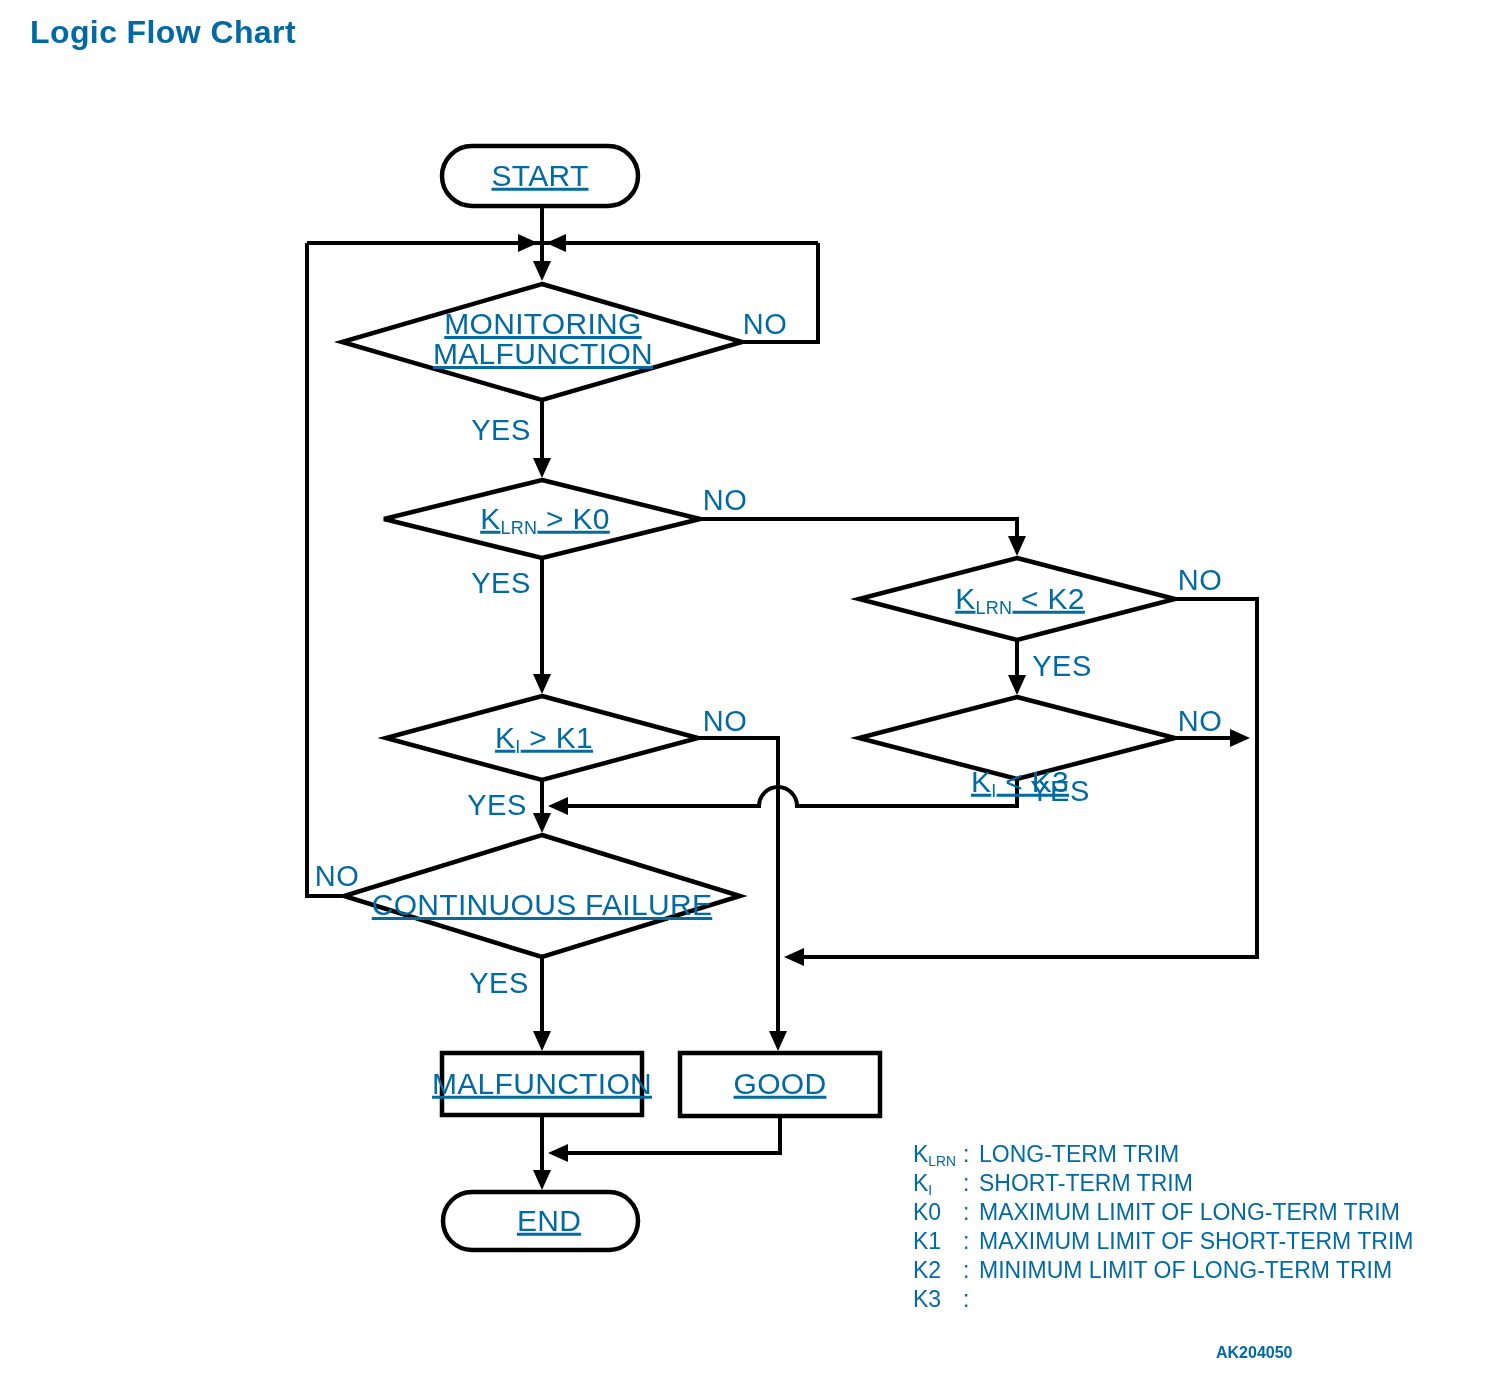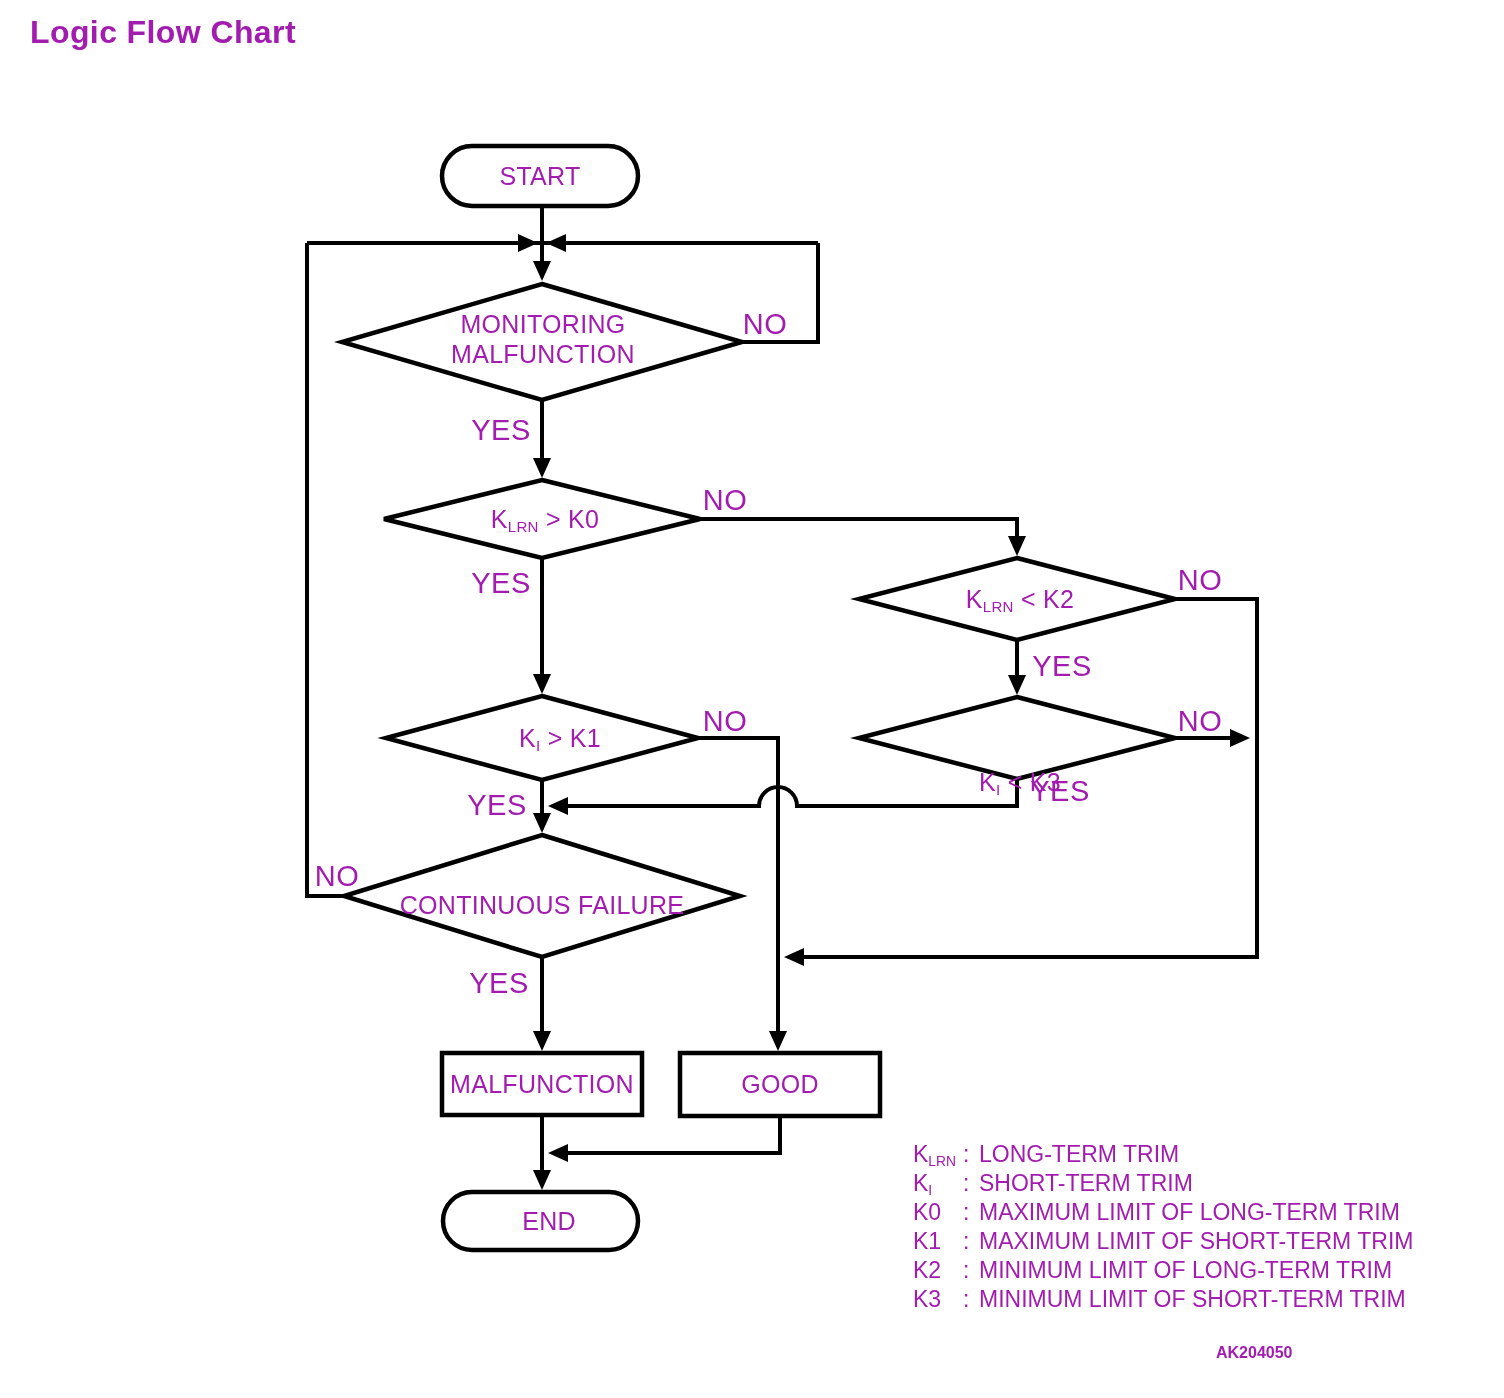--- a/index.html
+++ b/index.html
@@ -1,28 +1,28 @@
 <!DOCTYPE html>
 <html><head>
 <meta charset="utf-8">
 <style>
   html,body { margin:0; padding:0; background:#fff; }
   .canvas {
     position:relative; width:1504px; height:1398px; background:#ffffff;
-    font-family:"Liberation Sans", sans-serif; color:#a21caf; overflow:hidden;
+    font-family:"Liberation Sans", sans-serif; color:#0369a1; overflow:hidden;
   }
   svg.flow { position:absolute; left:0; top:0; }
   .shape   { fill:none; stroke:#000; stroke-width:4.5px; stroke-linejoin:miter; }
   .conn    { fill:none; stroke:#000; stroke-width:4px; stroke-linejoin:miter; }
   .arrow   { fill:#000; stroke:none; }
   .lbl {
     position:absolute; transform:translate(-50%,-50%);
     white-space:nowrap; text-align:center; line-height:1.15;
   }
-  .node-label { font-size:25px; letter-spacing:0.3px; }
+  .node-label { font-size:30px; letter-spacing:0.3px;text-decoration:underline; }
   .node-label .ln { line-height:30px; }
   .edge-label { font-size:29px; letter-spacing:0.5px; }
   .sb { font-size:0.6em; vertical-align:-0.28em; line-height:0; }
   .title {
     position:absolute; left:30px; top:14px;
     font-size:32px; font-weight:bold; letter-spacing:0.4px;
   }
   .legend { position:absolute; left:913px; top:1140px; font-size:23px; }
   .legend-row { display:flex; align-items:center; height:29px; }
   .legend-row .sym   { width:50px; flex:0 0 auto; }
@@ -86,21 +86,21 @@
 
   <div class="lbl node-label" style="left:540px; top:176px;">START</div>
 
   <div class="lbl node-label" style="left:543px; top:339px;">
     <div class="ln">MONITORING</div>
     <div class="ln">MALFUNCTION</div>
   </div>
 
   <div class="lbl node-label" style="left:545px; top:519px;"><span>K</span><sub class="sb">LRN</sub><span> &gt; K0</span></div>
 
-  <div class="lbl node-label" style="left:560px; top:738px;text-align:right;"><span>K</span><sub class="sb">I</sub><span> &gt; K1</span></div>
+  <div class="lbl node-label" style="left:544px; top:738px;text-align:right;"><span>K</span><sub class="sb">I</sub><span> &gt; K1</span></div>
 
   <div class="lbl node-label" style="left:1020px; top:599px;"><span>K</span><sub class="sb">LRN</sub><span> &lt; K2</span></div>
 
   <div class="lbl node-label" style="left:1020px; top:738px;margin-top:44px;"><span>K</span><sub class="sb">I</sub><span> &lt; K3</span></div>
 
   <div class="lbl node-label" style="left:542px; top:905px;">
     <div class="ln">CONTINUOUS FAILURE</div>
   </div>
 
   <div class="lbl node-label" style="left:542px; top:1084px;">MALFUNCTION</div>
@@ -142,19 +142,18 @@
       <span class="desc">MAXIMUM LIMIT OF SHORT-TERM TRIM</span>
     </div>
     <div class="legend-row">
       <span class="sym"><span>K2</span><sub class="sb"></sub></span>
       <span class="colon">:</span>
       <span class="desc">MINIMUM LIMIT OF LONG-TERM TRIM</span>
     </div>
     <div class="legend-row">
       <span class="sym"><span>K3</span><sub class="sb"></sub></span>
       <span class="colon">:</span>
-      <span class="desc">MINIMUM LIMIT OF SHORT-TERM TRIM</span>
     </div>
   </div>
 
   <div class="code">AK204050</div>
 
 </div>
 
 </body></html>

